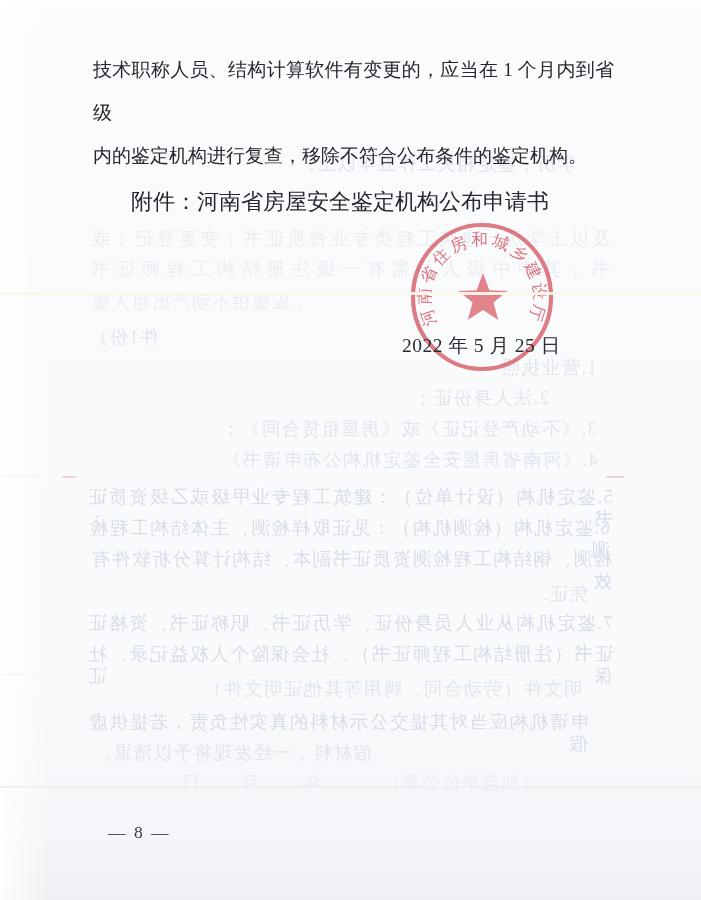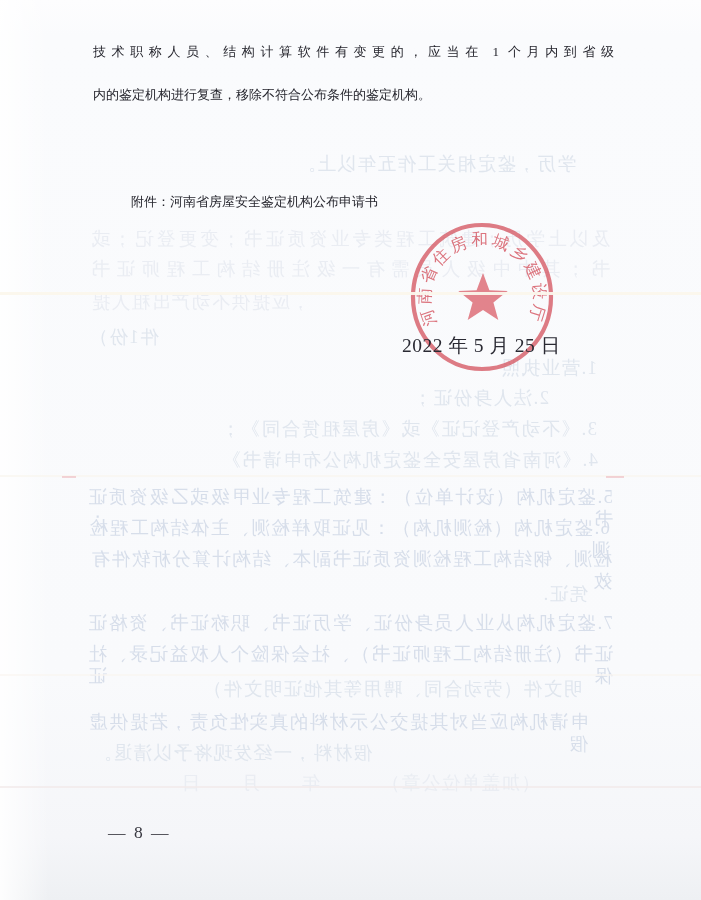--- a/index.html
+++ b/index.html
@@ -9,28 +9,28 @@
     background:#fff;
   }
   .page{
     position:relative;width:701px;height:900px;overflow:hidden;
     background:
       linear-gradient(90deg, rgba(255,255,255,.9) 0, rgba(255,255,255,0) 7%),
       linear-gradient(180deg,#fdfdfe 0,#fafbfd 4%,#f9fafc 75%,#f5f6f9 93%,#eef0f3 100%);
   }
   
   .bodytext{
-    position:absolute;left:93px;top:30px;width:521px;z-index:10;
-    font-size:13px;line-height:43px;color:#26262e;
+    position:absolute;left:93px;top:48px;width:521px;z-index:10;
+    font-size:19px;line-height:43px;color:#26262e;
   }
   .bodytext .ln{text-align:justify;text-align-last:justify;}
   .bodytext .ln.last{text-align:right;text-align-last:left;}
   .attachment{
     position:absolute;left:131px;top:180px;z-index:10;
-    font-size:13px;line-height:43px;color:#26262e;white-space:nowrap;
+    font-size:22px;line-height:43px;color:#26262e;white-space:nowrap;
   }
   .issue-date{
     position:absolute;left:402px;top:334px;z-index:30;
     font-size:19.5px;line-height:24px;color:#2a2a33;white-space:nowrap;
     letter-spacing:.5px;
   }
   .page-number{
     position:absolute;left:108px;top:822px;z-index:10;
     font-size:17.5px;color:#383840;letter-spacing:2px;white-space:nowrap;
   }

